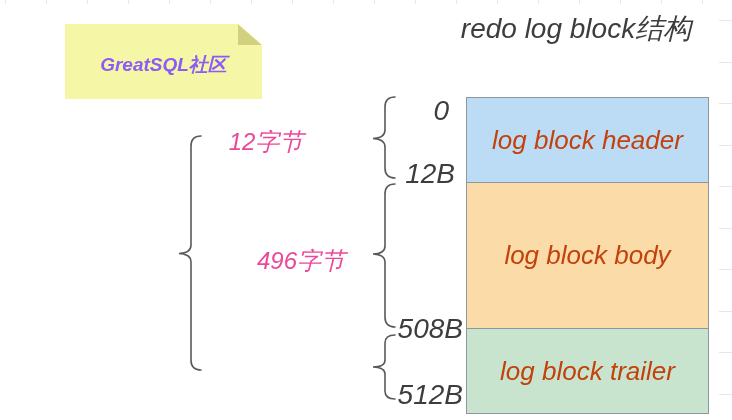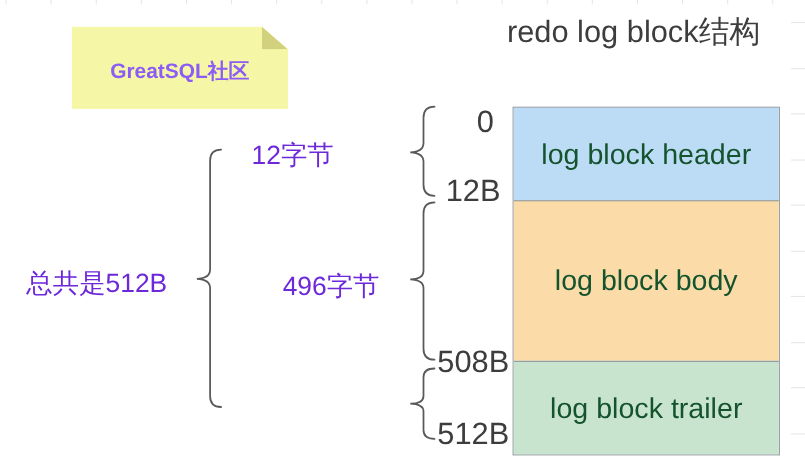--- a/index.html
+++ b/index.html
@@ -3,20 +3,21 @@
 <meta charset="utf-8">
 <style>
   html,body{margin:0;padding:0;background:#ffffff;}
   .canvas{
     position:relative;
     width:732px;height:420px;
     background:#ffffff;
     overflow:hidden;
     font-family:"Liberation Sans", sans-serif;
     color:#3d3d3d;
+    font-style:italic;
   }
   
   .tick-v{position:absolute;top:0;width:1px;height:4px;background:#e7e7ea;}
   .tick-h{position:absolute;right:0;width:13px;height:1px;background:#e7e7ea;}
 
   .title{
     position:absolute;left:576px;top:29px;
     transform:translate(-50%,-50%);
     font-size:28px;line-height:1;white-space:nowrap;
     color:#3d3d3d;
@@ -32,42 +33,42 @@
     position:absolute;right:0;top:0;width:24px;height:21px;
     clip-path:polygon(0 0, 100% 100%, 0 100%);
   }
   .note-label{
     font-size:19px;font-weight:bold;color:#8b5cf6;
     padding-top:7px;white-space:nowrap;
   }
 
   .lbl{
     position:absolute;transform:translate(-50%,-50%);
-    font-size:24px;line-height:1;white-space:nowrap;color:#6d28d9;
+    font-size:24px;line-height:1;white-space:nowrap;color:#ec4899;
   }
   .offset{
     position:absolute;transform:translateY(-50%);
     font-size:28px;line-height:1;white-space:nowrap;color:#3d3d3d;
     text-align:right;
   }
 
   .braces{position:absolute;left:0;top:0;pointer-events:none;}
   .braces path{fill:none;stroke:#58595b;stroke-width:1.6;stroke-linecap:round;}
 
   
   .stack{
     position:absolute;left:466px;top:97px;width:243px;
     border:1.5px solid #8f979e;box-sizing:border-box;
   }
   .block{
     display:flex;align-items:center;justify-content:center;
     box-sizing:border-box;
   }
   .block + .block{border-top:1.5px solid #8f979e;}
-  .block-label{font-size:26px;color:#14532d;white-space:nowrap;}
+  .block-label{font-size:26px;color:#c2410c;white-space:nowrap;}
   .h-header{height:84px;}
   .h-body{height:146px;}
   .h-trailer{height:85px;}
 </style>
 </head>
 <body>
 
 <div class="canvas">
 
   <div id="ticksTop">
@@ -103,21 +104,20 @@
       <div class="tick-h" style="top: 394px;"></div>
     </div>
 
   <div class="title">redo log block结构</div>
 
   <div class="note" style="background-color: rgb(246, 246, 167);">
     <div class="note-fold" style="background-color: rgb(210, 209, 126);"></div>
     <span class="note-label">GreatSQL社区</span>
   </div>
 
-  <div class="lbl" style="left:88px;top:258px;">总共是512B</div>
 
   <div class="lbl" style="left:266px;top:142px;">12字节</div>
   <div class="lbl" style="left:269px;top:261px;margin-left:32px;">496字节</div>
 
   <svg class="braces" width="732" height="420" viewBox="0 0 732 420">
     <path d="M 201 136 Q 191 136 191 146 L 191 245 Q 191 253 179 253.5 Q 191 254 191 262 L 191 360 Q 191 370 201 370"></path>
     <path d="M 395 97 Q 385 97 385 107 L 385 130 Q 385 138 373 138.5 Q 385 139 385 147 L 385 168 Q 385 178 395 178"></path>
     <path d="M 395 184 Q 385 184 385 194 L 385 246 Q 385 254 373 254 Q 385 254.5 385 262 L 385 317 Q 385 327 395 327"></path>
     <path d="M 395 335 Q 385 335 385 343 L 385 360 Q 385 367 373 367 Q 385 367.5 385 374 L 385 391 Q 385 399 395 399"></path>
   </svg>

